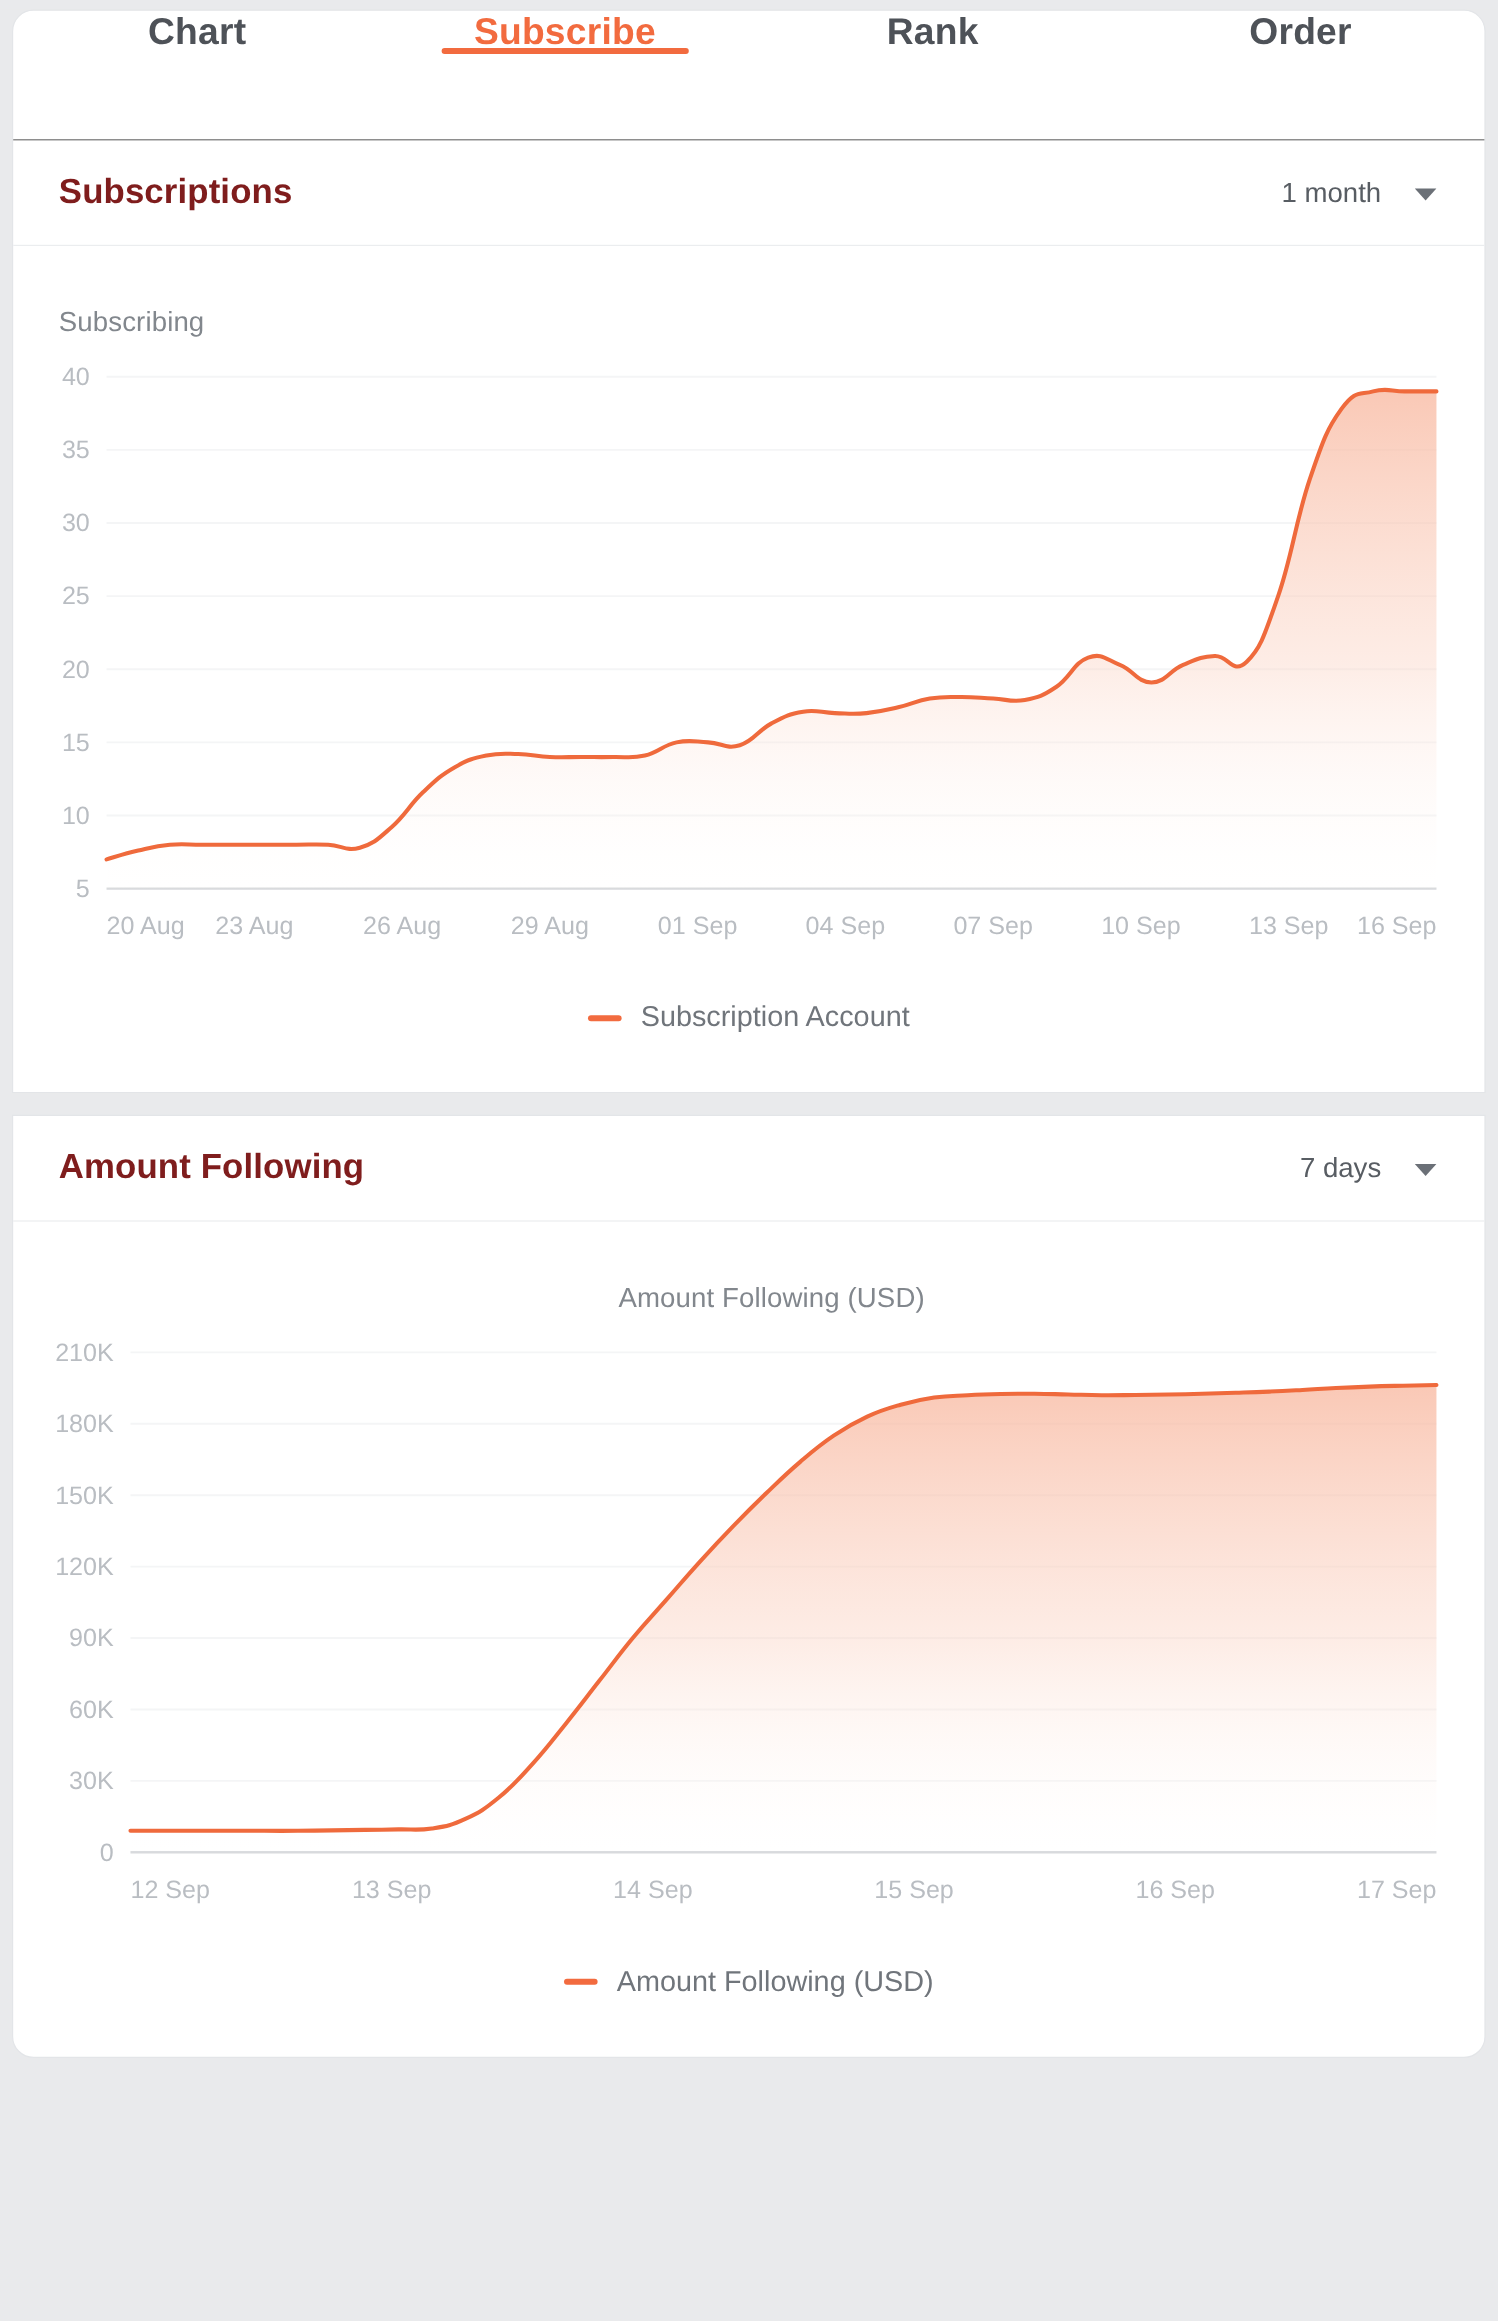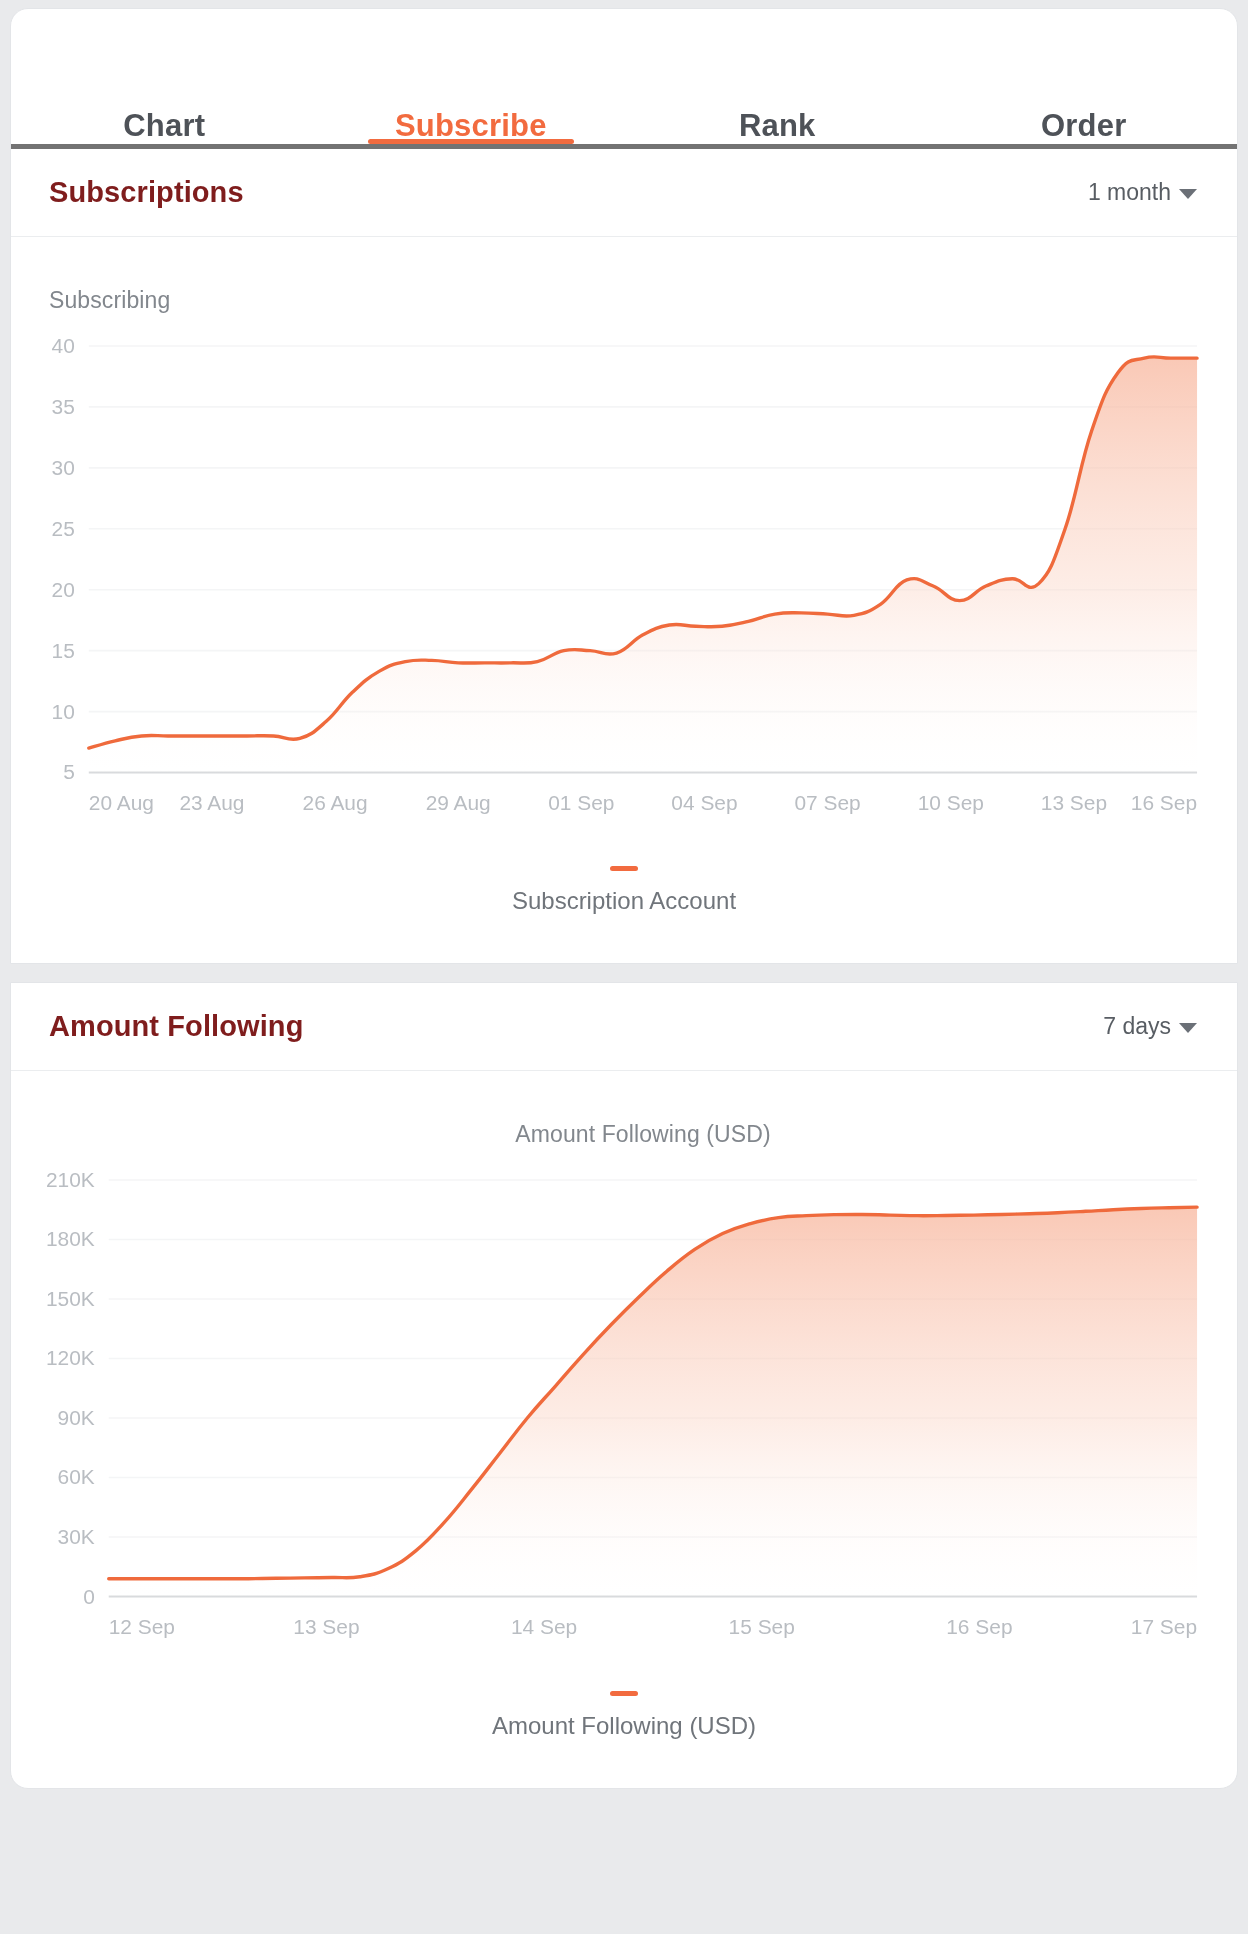--- a/index.html
+++ b/index.html
@@ -31,23 +31,23 @@
   .card.bottom {
     border-bottom-left-radius: 18px;
     border-bottom-right-radius: 18px;
     margin-bottom: 8px;
     text-align: center;
   }
 
   
   .tabs {
     display: flex;
-    height: 140px;
-    align-items: flex-end;
-    border-bottom: 5px solid #737373;
+    height: 108px;
+    align-items: flex-start;
+    border-bottom: 1px solid #737373;
   }
   .tab {
     flex: 1 1 0;
     display: flex;
     align-items: center;
     justify-content: center;
     position: relative;
     font-size: 31px;
     font-weight: 700;
     color: #4e5258;
@@ -79,21 +79,21 @@
   }
   .sec-title {
     font-size: 29px;
     font-weight: 700;
     color: #7f1d1d;
     letter-spacing: 0.1px;
   }
   .range-picker {
     display: flex;
     align-items: center;
-    gap: 8px;
+    gap: 28px;
     font-size: 23px;
     color: #585d63;
     cursor: pointer;
     user-select: none;
   }
   .caret {
     width: 0; height: 0;
     border-left: 9px solid transparent;
     border-right: 9px solid transparent;
     border-top: 10px solid #6b7077;
@@ -122,21 +122,20 @@
   .chart-svg { display: block; width: 100%; }
 
   .legend {
     display: flex;
     align-items: center;
     justify-content: center;
     gap: 16px;
     padding: 34px 0 48px 0;
     cursor: pointer;
     user-select: none;
-    flex-direction: column;
   }
   .legend-dash {
     width: 28px; height: 5px;
     background: #f26b3f;
     border-radius: 3px;
     display: inline-block;
   }
   .legend-text { font-size: 24px; color: #70757b; }
 
   .gap { height: 18px; background: #e9eaec; }

